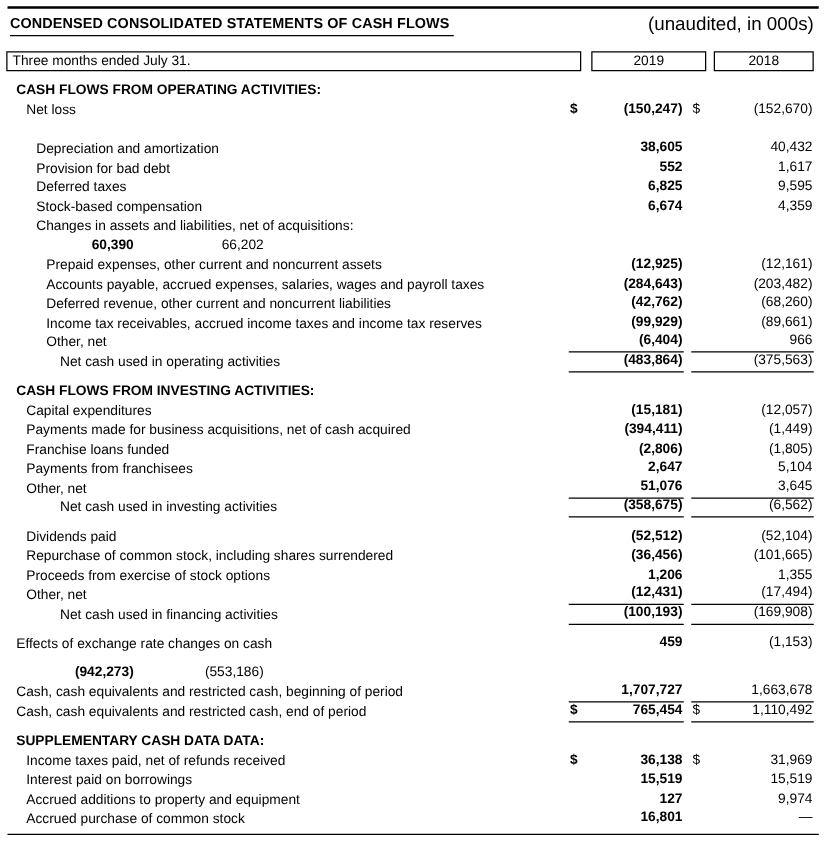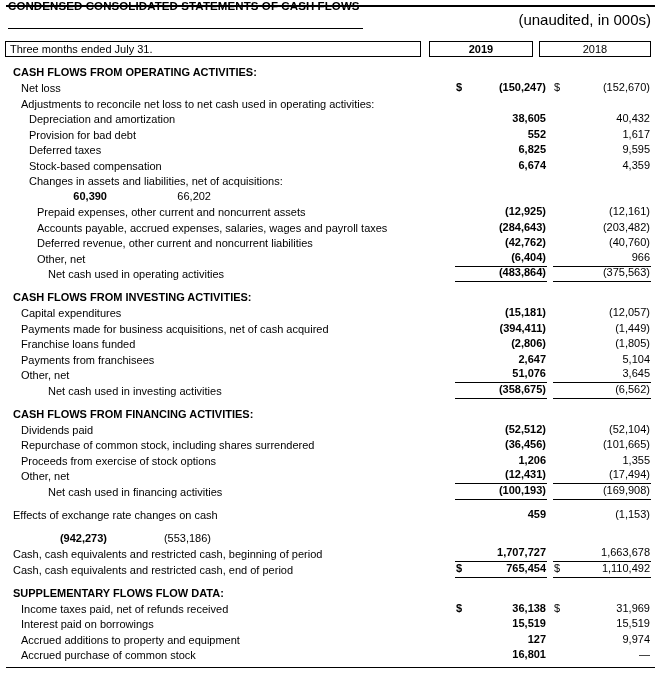--- a/index.html
+++ b/index.html
@@ -8,29 +8,29 @@
     width: 661px; height: 691px; overflow: hidden;
     background: #ffffff; color: #000000;
     font-family: "Liberation Sans", sans-serif;
     font-size: 11px; line-height: 15px;
   }
   .page { padding: 0 10px 0 8px; position: relative; }
   .top-rule { border-top: 2px solid #000; margin: 5px 0 0 -2px; width: 649px; }
   .bottom-rule { border-top: 1.8px solid #000; margin: 4px 0 0 -2px; width: 649px; }
 
   .title-row { display: flex; justify-content: space-between; align-items: flex-end; margin-top: 4px; height: 18px; }
-  .doc-title { font-weight: bold; font-size: 11.5px; letter-spacing: 0.1px; border-bottom: 1.6px solid #000; padding: 0 3px 14px 0; }
+  .doc-title { font-weight: bold; font-size: 11.5px; letter-spacing: 0.1px; border-bottom: 1.6px solid #000; padding: 0 3px 1px 0; }
   .unaudited { font-size: 15px; padding-bottom: 2px; }
 
   .cols-row { display: flex; margin-top: 12px; }
   .hbox { border: 1px solid #000; height: 16px; line-height: 14px; }
   .period-box { flex: 1; padding: 0 4px; margin-left: -3px; }
   .year-box { text-align: center; }
-  .year-2019 { width: 104px; margin-left: 8px; font-weight: bold; }
-  .year-2018 { width: 112px; margin-left: 6px; }
+  .year-2019 { width: 92px; margin-left: 8px; font-weight: normal; }
+  .year-2018 { width: 80px; margin-left: 6px; }
 
   .section { margin-top: 8px; }
   .section-header { font-weight: bold; height: 15.5px; padding-left: 5px; }
   .row { display: flex; align-items: flex-end; height: 15.5px; }
   .label { flex: 1; white-space: nowrap; overflow: hidden; }
   .ind0 { padding-left: 5px; }
   .ind1 { padding-left: 13px; }
   .ind2 { padding-left: 21px; }
   .ind3 { padding-left: 29px; }
   .ind4 { padding-left: 40px; margin-top: 23px; }
@@ -67,21 +67,20 @@
           <div class="col col-2019">
             <span class="dollar">$</span>
             <span class="val">(150,247)</span>
           </div>
           <div class="col col-2018">
             <span class="dollar">$</span>
             <span class="val">(152,670)</span>
           </div>
         </div>
         <div class="row">
-          <div class="label ind1">Adjustments to reconcile net loss to net cash used in operating activities:</div>
           <div class="col col-2019">
             <span class="val"></span>
           </div>
           <div class="col col-2018">
             <span class="val"></span>
           </div>
         </div>
         <div class="row">
           <div class="label ind2">Depreciation and amortization</div>
           <div class="col col-2019">
@@ -152,21 +151,30 @@
           <div class="col col-2018">
             <span class="val">(203,482)</span>
           </div>
         </div>
         <div class="row">
           <div class="label ind3">Deferred revenue, other current and noncurrent liabilities</div>
           <div class="col col-2019">
             <span class="val">(42,762)</span>
           </div>
           <div class="col col-2018">
-            <span class="val">(40,760)</span>
+            <span class="val">(68,260)</span>
+          </div>
+        </div>
+        <div class="row">
+          <div class="label ind3">Income tax receivables, accrued income taxes and income tax reserves</div>
+          <div class="col col-2019">
+            <span class="val">(99,929)</span>
+          </div>
+          <div class="col col-2018">
+            <span class="val">(89,661)</span>
           </div>
         </div>
         <div class="row">
           <div class="label ind3">Other, net</div>
           <div class="col col-2019 underline">
             <span class="val">(6,404)</span>
           </div>
           <div class="col col-2018 underline">
             <span class="val">966</span>
           </div>
@@ -232,21 +240,20 @@
           <div class="label ind4">Net cash used in investing activities</div>
           <div class="col col-2019 underline">
             <span class="val">(358,675)</span>
           </div>
           <div class="col col-2018 underline">
             <span class="val">(6,562)</span>
           </div>
         </div>
       </div>
       <div class="section">
-        <div class="section-header">CASH FLOWS FROM FINANCING ACTIVITIES:</div>
         <div class="row">
           <div class="label ind1">Dividends paid</div>
           <div class="col col-2019">
             <span class="val">(52,512)</span>
           </div>
           <div class="col col-2018">
             <span class="val">(52,104)</span>
           </div>
         </div>
         <div class="row">
@@ -321,21 +328,21 @@
             <span class="dollar">$</span>
             <span class="val">765,454</span>
           </div>
           <div class="col col-2018 underline">
             <span class="dollar">$</span>
             <span class="val">1,110,492</span>
           </div>
         </div>
       </div>
       <div class="section">
-        <div class="section-header">SUPPLEMENTARY FLOWS FLOW DATA:</div>
+        <div class="section-header">SUPPLEMENTARY CASH DATA DATA:</div>
         <div class="row">
           <div class="label ind1">Income taxes paid, net of refunds received</div>
           <div class="col col-2019">
             <span class="dollar">$</span>
             <span class="val">36,138</span>
           </div>
           <div class="col col-2018">
             <span class="dollar">$</span>
             <span class="val">31,969</span>
           </div>

